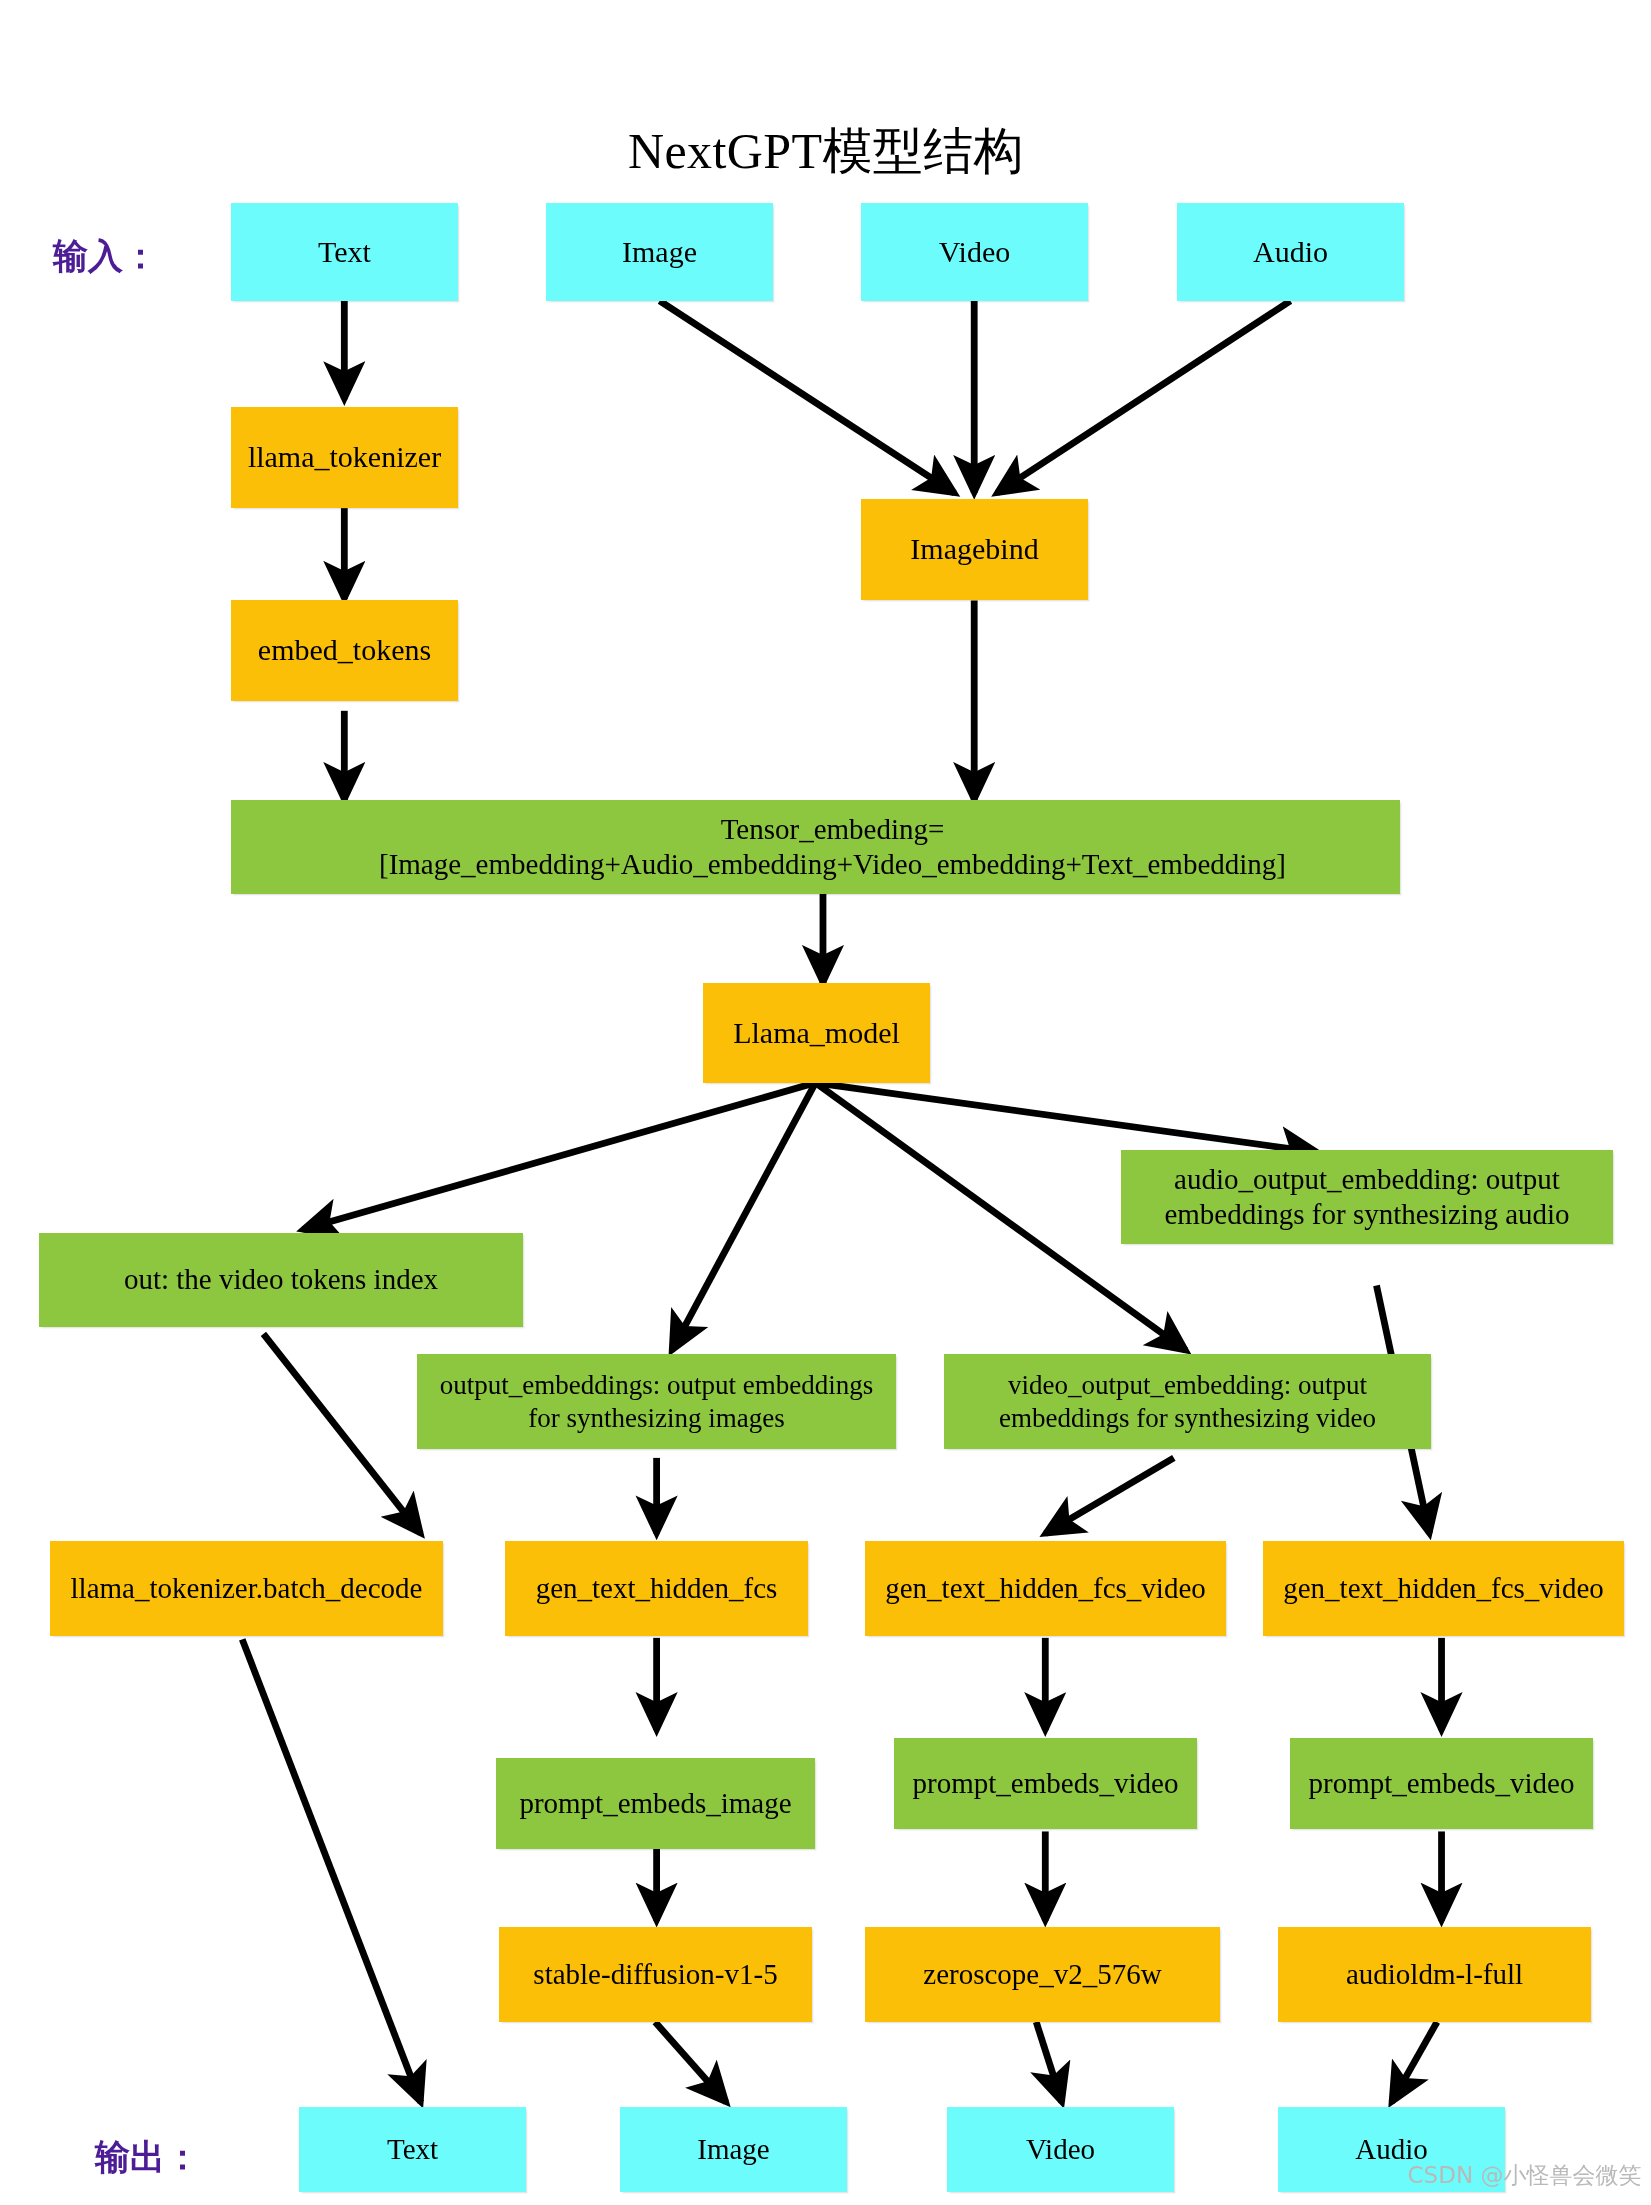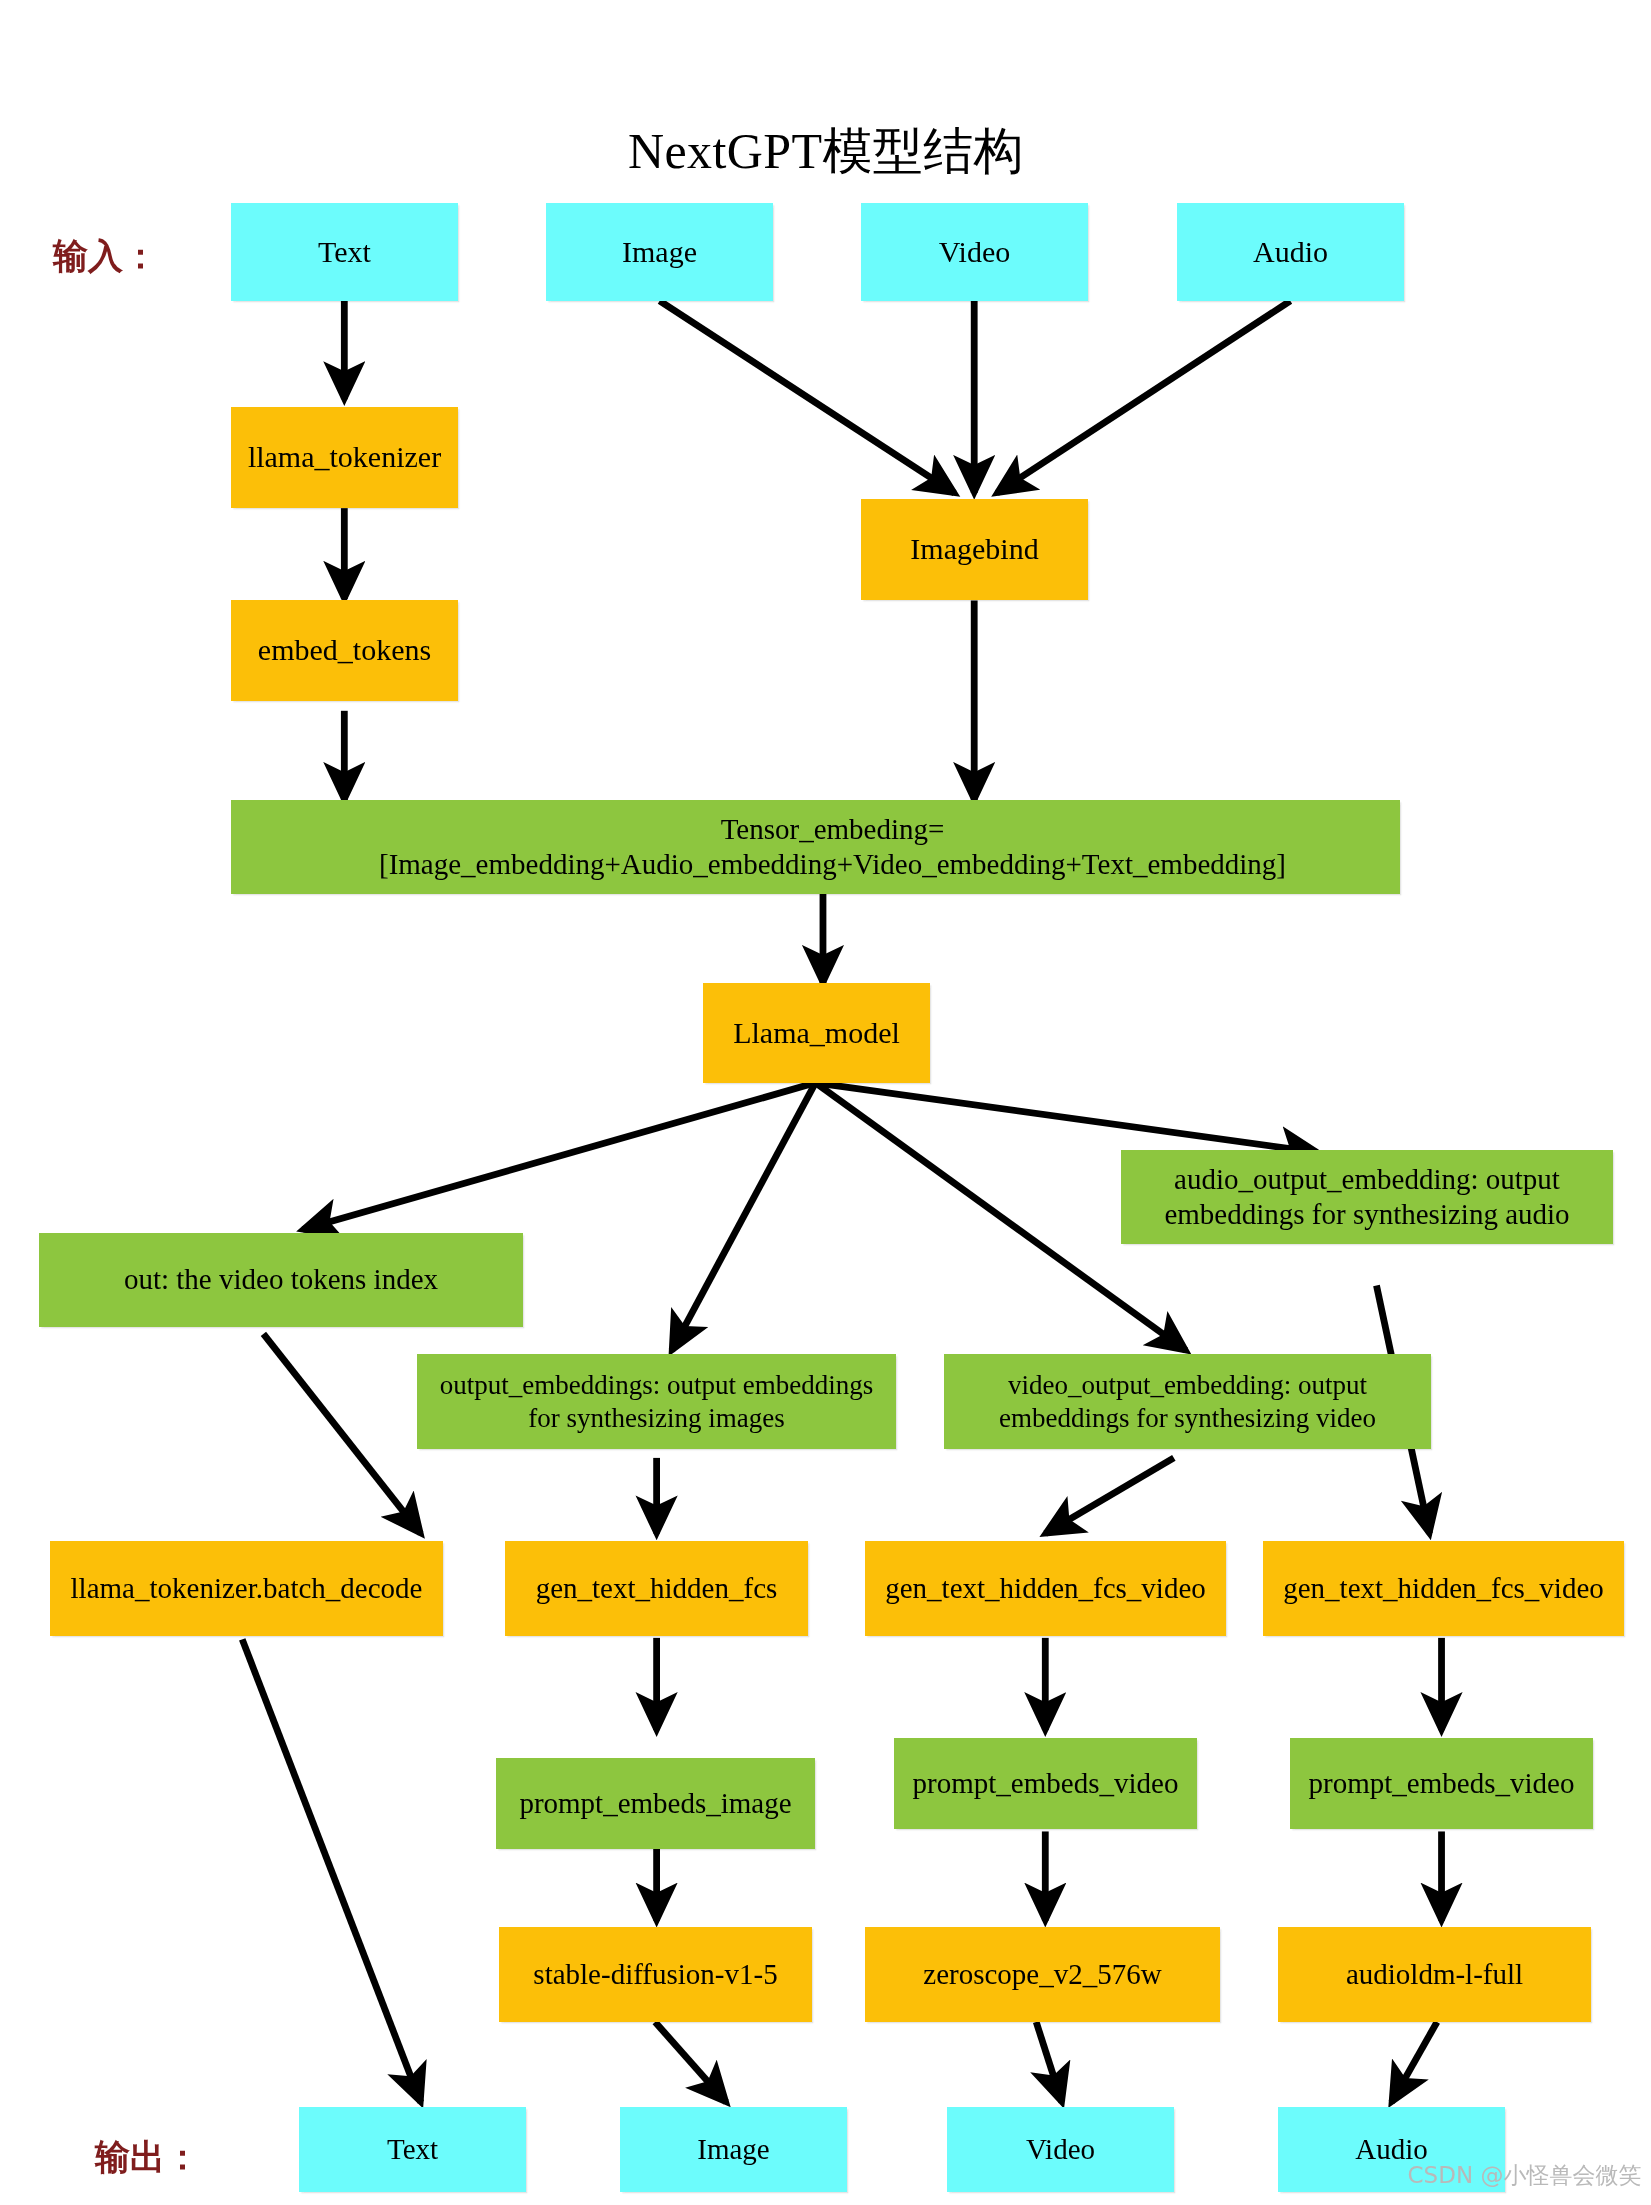--- a/index.html
+++ b/index.html
@@ -49,21 +49,21 @@
     width: 1652px;
     text-align: center;
     font-size: 50px;
     color: #000000;
     letter-spacing: 0.4px;
     margin-top: 27px;
   }
   .side-label {
     position: absolute;
     font-size: 35px;
-    color: #7f1d1d;
+    color: #4c1d95;
     font-family: "DejaVu Sans", sans-serif;
     font-weight: 700;
     white-space: nowrap;
   }
   .watermark {
     position: absolute;
     right: 10.6px;
     bottom: 13.6px;
     font-size: 23px;
     color: #b9b9b9;

